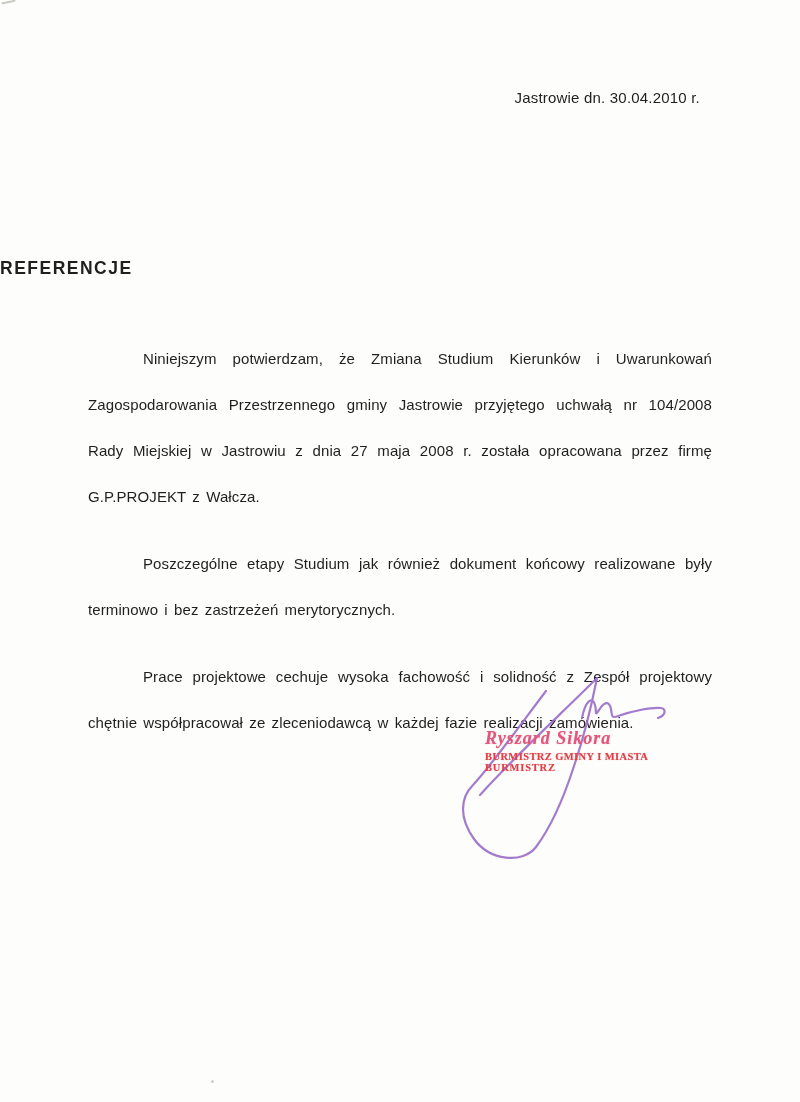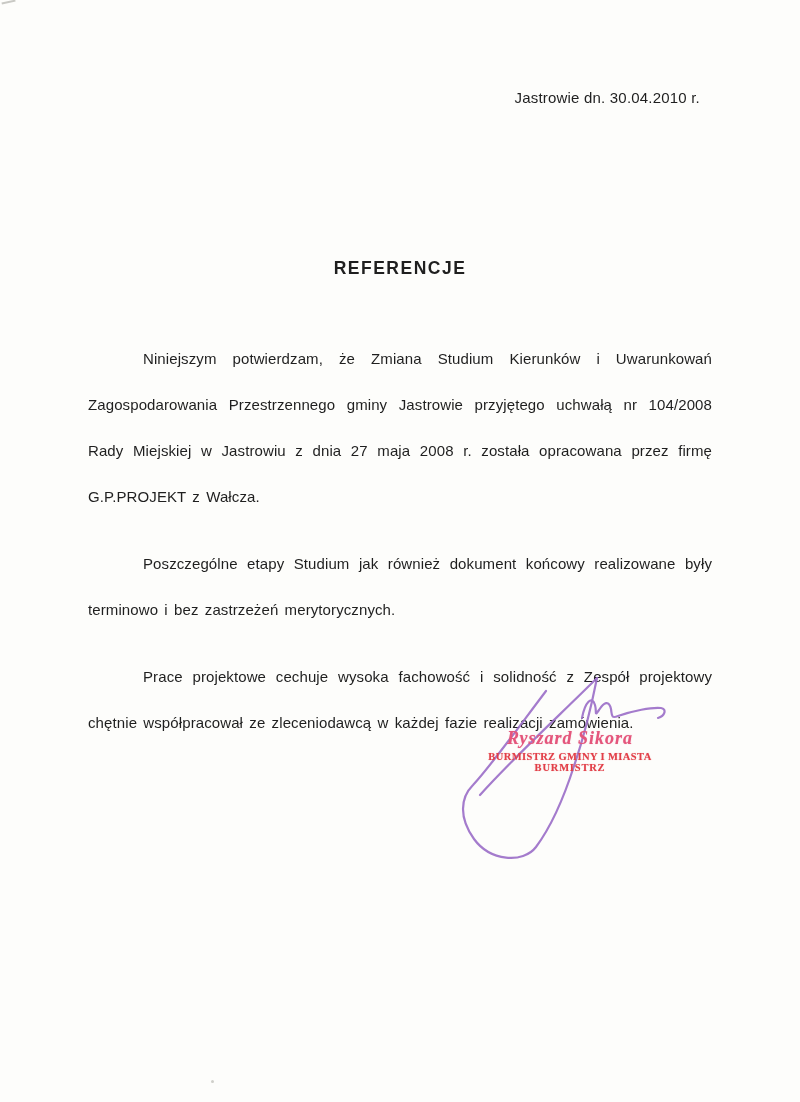--- a/index.html
+++ b/index.html
@@ -42,21 +42,20 @@
     right: 100px;
     font-size: 15px;
     letter-spacing: 0.2px;
   }
 
   .doc-title {
     position: absolute;
     top: 258px;
     left: 0;
     width: 100%;
-    text-align: center;
     font-size: 17.5px;
     font-weight: bold;
     letter-spacing: 1.5px;
     margin: 0;
   }
 
   .body-text {
     position: absolute;
     top: 336px;
     left: 88px;
@@ -81,21 +80,21 @@
   }
   .signature-svg {
     position: absolute;
     left: 0; top: 0;
   }
   .stamp {
     position: absolute;
     left: 55px;
     top: 80px;
     width: 170px;
-    text-align: center;
+    text-align: left;
     font-family: "Liberation Serif", serif;
     font-weight: bold;
   }
   .stamp-name {
     font-size: 18px;
     font-style: italic;
     color: var(--stamp_name);
     letter-spacing: 1px;
     white-space: nowrap;
     text-shadow: 0 0 1px rgba(228,86,124,0.55);

